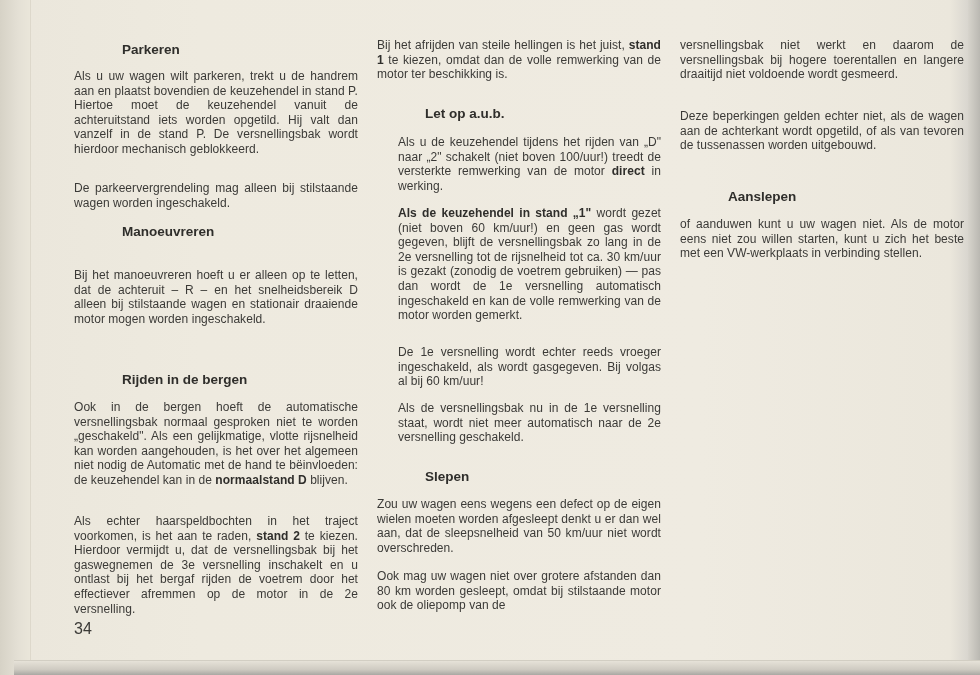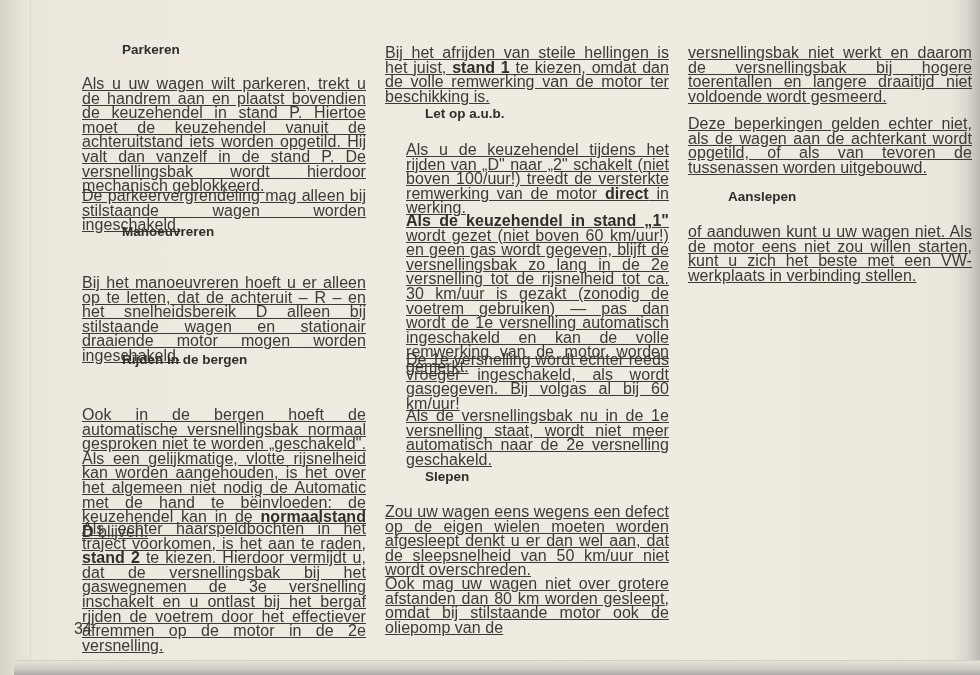--- a/index.html
+++ b/index.html
@@ -29,22 +29,22 @@
   }
   .col { position:absolute; top:0; color:#3b3a37; }
   .col1 { left:74px; width:284px; }
   .col2 { left:377px; width:284px; }
   .col3 { left:680px; width:284px; }
   h2 {
     font-size:13.5px; font-weight:bold; color:#2f2e2b; margin:0;
     position:absolute; left:0; white-space:nowrap;padding-left:48px;
   }
   p {
-    margin:8px; font-size:16px; line-height:14.6px; text-align:justify;
-    position:absolute; left:0; width:284px; letter-spacing:0.05px;text-decoration:underline;
+    margin:0; font-size:12px; line-height:14.6px; text-align:justify;
+    position:absolute; left:0; width:284px; letter-spacing:0.05px;
   }
   p.indent { left:21px; width:263px; }
   b { font-weight:bold; color:#2f2e2b; }
   .pagenum { position:absolute; left:74px; top:620px; font-size:16px; color:#3b3a37; }
 </style>
 </head>
 <body>
 
 <div class="page">
   <div class="page-edge-left"></div>
@@ -52,21 +52,21 @@
   <div class="page-bottom"></div>
 
   <div class="col col1">
     <h2 style="top:42px">Parkeren</h2>
     <p style="top:69px">Als u uw wagen wilt parkeren, trekt u de handrem aan en plaatst bovendien de keuzehendel in stand P. Hiertoe moet de keuzehendel vanuit de achteruitstand iets worden opgetild. Hij valt dan vanzelf in de stand P. De versnellingsbak wordt hierdoor mechanisch geblokkeerd.</p>
     <p style="top:181px">De parkeervergrendeling mag alleen bij stilstaande wagen worden ingeschakeld.</p>
 
     <h2 style="top:224px">Manoeuvreren</h2>
     <p style="top:268px">Bij het manoeuvreren hoeft u er alleen op te letten, dat de achteruit – R – en het snelheidsbereik D alleen bij stilstaande wagen en stationair draaiende motor mogen worden ingeschakeld.</p>
 
-    <h2 style="top:352px">Rijden in de bergen</h2>
+    <h2 style="top:372px">Rijden in de bergen</h2>
     <p style="top:400px"><span>Ook in de bergen hoeft de automatische versnellingsbak normaal gesproken niet te worden „geschakeld". Als een gelijkmatige, vlotte rijsnelheid kan worden aangehouden, is het over het algemeen niet nodig de Automatic met de hand te bëinvloeden: de keuzehendel kan in de </span><b>normaalstand D</b><span> blijven.</span></p>
     <p style="top:514px"><span>Als echter haarspeldbochten in het traject voorkomen, is het aan te raden, </span><b>stand 2</b><span> te kiezen. Hierdoor vermijdt u, dat de versnellingsbak bij het gaswegnemen de 3e versnelling inschakelt en u ontlast bij het bergaf rijden de voetrem door het effectiever afremmen op de motor in de 2e versnelling.</span></p>
   </div>
   <div class="pagenum">34</div>
 
   <div class="col col2">
     <p style="top:38px"><span>Bij het afrijden van steile hellingen is het juist, </span><b>stand 1</b><span> te kiezen, omdat dan de volle remwerking van de motor ter beschikking is.</span></p>
 
     <h2 style="top:106px">Let op a.u.b.</h2>
     <p class="indent" style="top:135px"><span>Als u de keuzehendel tijdens het rijden van „D" naar „2" schakelt (niet boven 100/uur!) treedt de versterkte remwerking van de motor </span><b>direct</b><span> in werking.</span></p>

